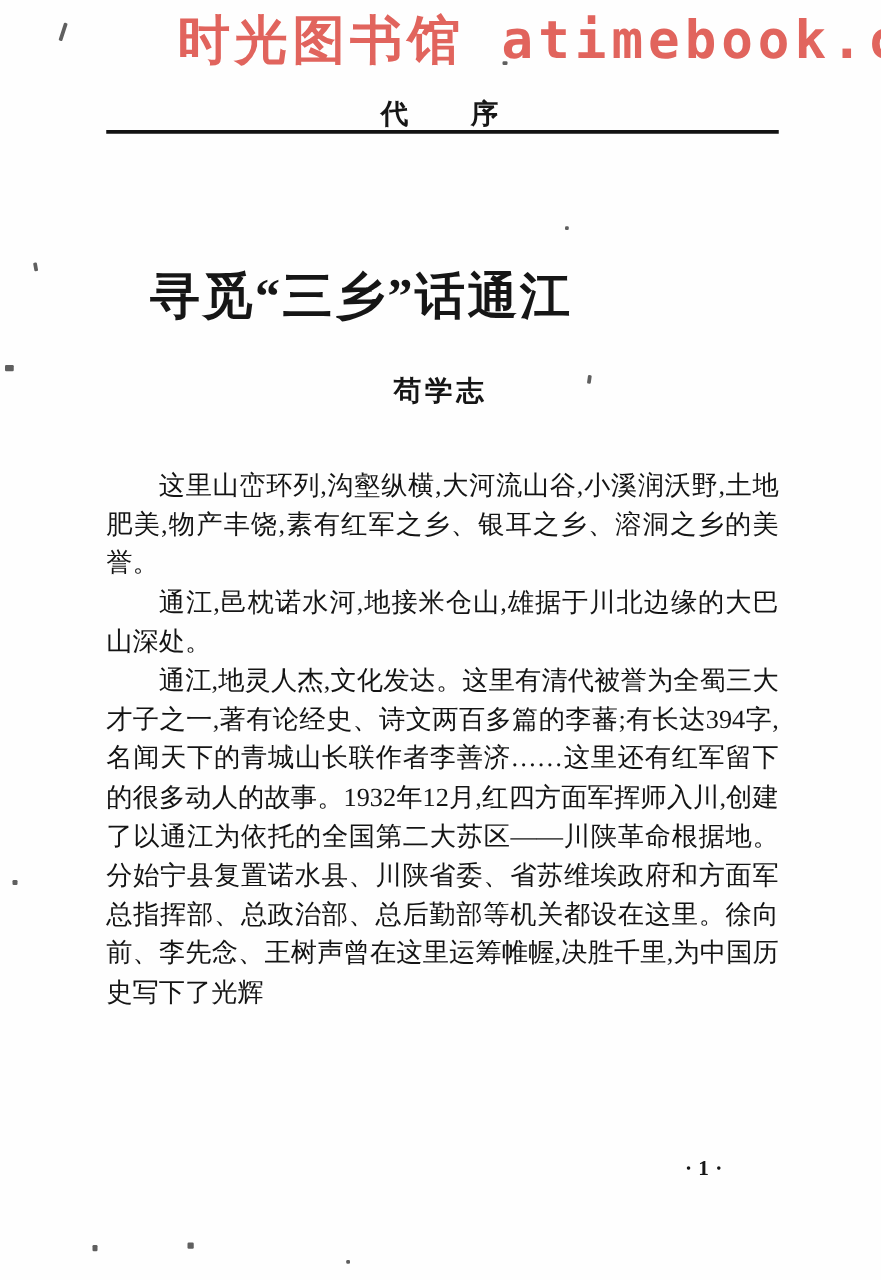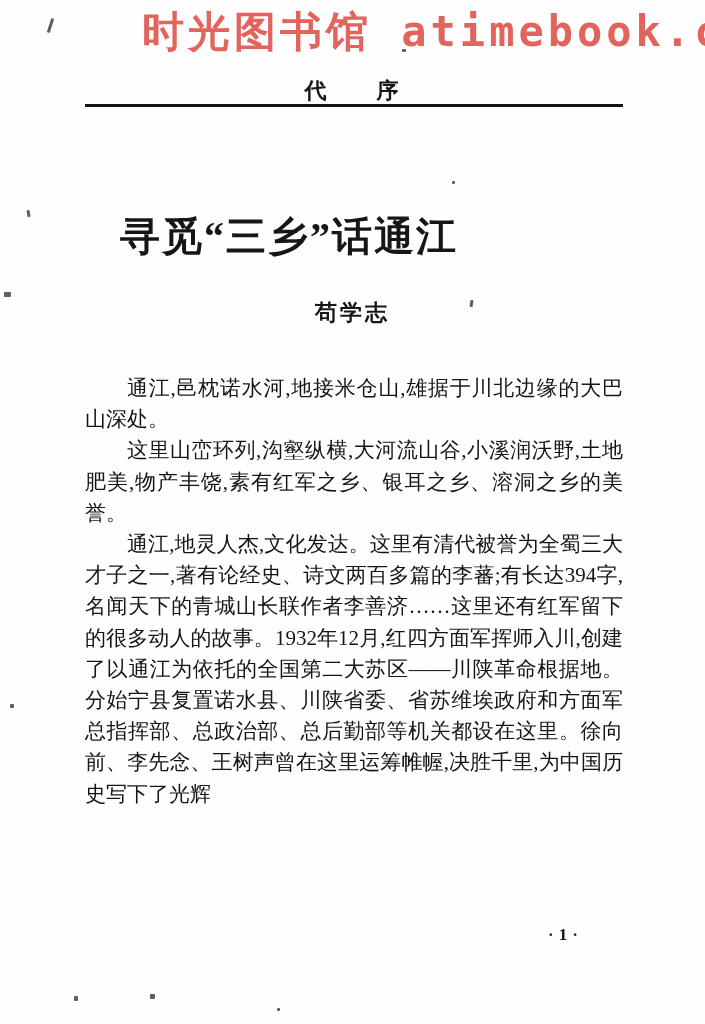--- a/index.html
+++ b/index.html
@@ -114,22 +114,22 @@
   <div class="running-header">代　　序</div>
 
   <div class="header-rule"></div>
 
   <h1 class="article-title">寻觅“三乡”话通江</h1>
 
 
   <div class="author-name">苟学志</div>
 
   <div class="body-text">
+    <p>这里山峦环列,沟壑纵横,大河流山谷,小溪润沃野,土地肥美,物产丰饶,素有红军之乡、银耳之乡、溶洞之乡的美誉。</p>
     <p>通江,邑枕诺水河,地接米仓山,雄据于川北边缘的大巴山深处。</p>
-    <p>这里山峦环列,沟壑纵横,大河流山谷,小溪润沃野,土地肥美,物产丰饶,素有红军之乡、银耳之乡、溶洞之乡的美誉。</p>
     <p>通江,地灵人杰,文化发达。这里有清代被誉为全蜀三大才子之一,著有论经史、诗文两百多篇的李蕃;有长达394字,名闻天下的青城山长联作者李善济……这里还有红军留下的很多动人的故事。1932年12月,红四方面军挥师入川,创建了以通江为依托的全国第二大苏区——川陕革命根据地。分始宁县复置诺水县、川陕省委、省苏维埃政府和方面军总指挥部、总政治部、总后勤部等机关都设在这里。徐向前、李先念、王树声曾在这里运筹帷幄,决胜千里,为中国历史写下了光辉</p>
   </div>
 
   <div class="page-number">·1·</div>
 
 <div class="scan-artifact" style="left: 49px; top: 18px; width: 3px; height: 15px; transform: rotate(18deg);"></div>
     <div class="scan-artifact" style="left: 402px; top: 49px; width: 4px; height: 3px; transform: rotate(0deg);"></div>
     <div class="scan-artifact" style="left: 452px; top: 181px; width: 3px; height: 3px; transform: rotate(0deg);"></div>
     <div class="scan-artifact" style="left: 27px; top: 210px; width: 3px; height: 7px; transform: rotate(-10deg);"></div>
     <div class="scan-artifact" style="left: 4px; top: 292px; width: 7px; height: 5px; transform: rotate(0deg);"></div>

